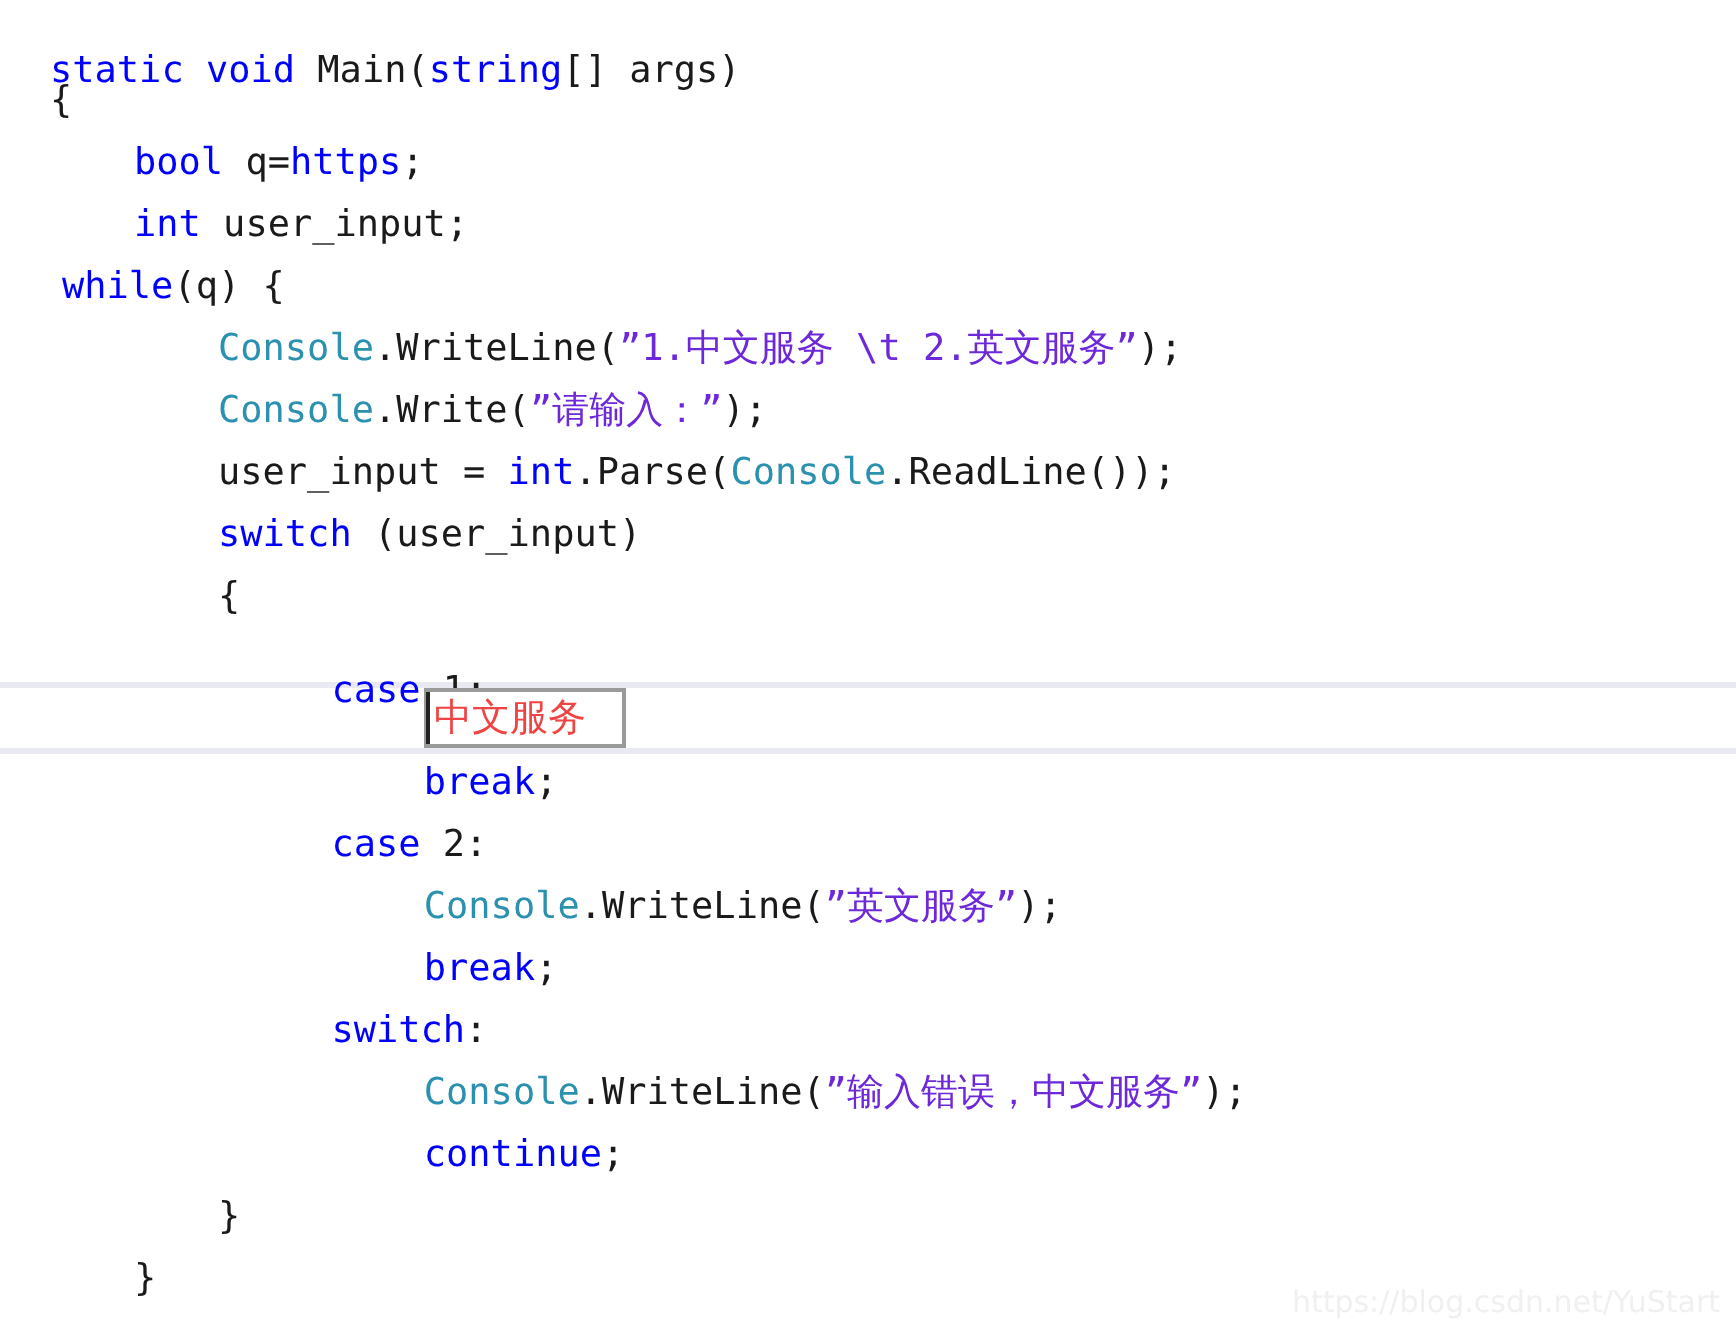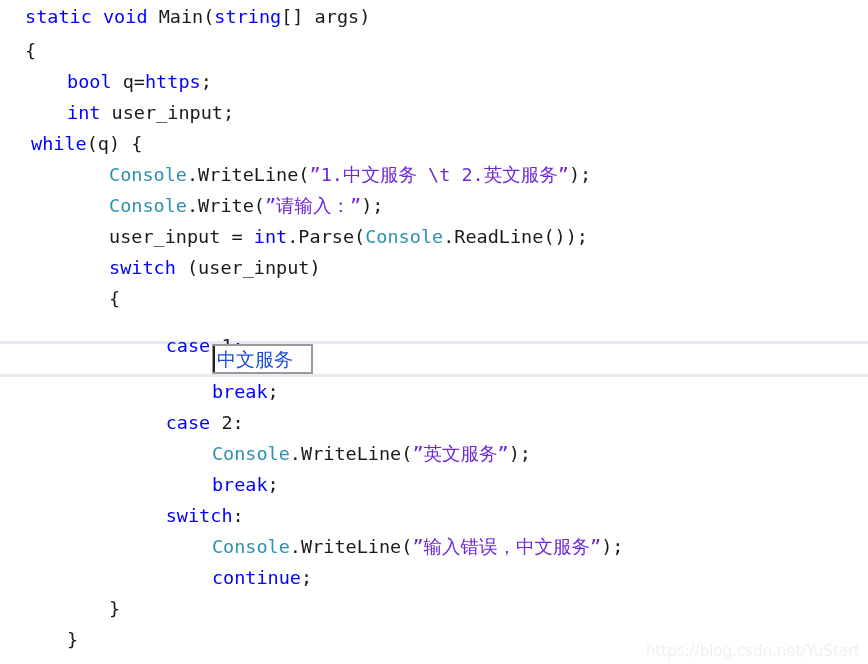--- a/index.html
+++ b/index.html
@@ -59,21 +59,21 @@
     border-bottom: 3px solid #e9e9f2;
     z-index: 0;
   }
 
   
   #inline-edit-box {
     position: absolute;
     box-sizing: border-box;
     border: 2px solid #9a9a9a;
     background: #ffffff;
-    color: #1d4ed8;
+    color: #ef4444;
     font-family: "DejaVu Sans", "Liberation Sans", sans-serif;
     font-size: 19px;
     line-height: 26px;
     padding: 0 1px 0 3px;
     white-space: pre;
     z-index: 5;
   }
 
   #inline-edit-caret {
     position: absolute;
@@ -95,21 +95,21 @@
   }
 </style>
 </head>
 <body>
 
 <div id="code-editor">
 
   <div id="current-line-highlight" style="top: 341px; height: 36px;"></div>
 
   <div id="code-lines">
-      <div class="code-line" style="top: 1px;"><span class="code-text" style="margin-left: 25px;"><span class="kw">static</span><span class="plain"> </span><span class="kw">void</span><span class="plain"> Main(</span><span class="type">string</span><span class="plain">[] args)</span></span></div>
+      <div class="code-line" style="top: 20px;"><span class="code-text" style="margin-left: 25px;"><span class="kw">static</span><span class="plain"> </span><span class="kw">void</span><span class="plain"> Main(</span><span class="type">string</span><span class="plain">[] args)</span></span></div>
       <div class="code-line" style="top: 35px;"><span class="code-text" style="margin-left: 25px;"><span class="plain">{</span></span></div>
       <div class="code-line" style="top: 66px;"><span class="code-text" style="margin-left: 67px;"><span class="type">bool</span><span class="plain"> q=</span><span class="kw">https</span><span class="plain">;</span></span></div>
       <div class="code-line" style="top: 97px;"><span class="code-text" style="margin-left: 67px;"><span class="type">int</span><span class="plain"> user_input;</span></span></div>
       <div class="code-line" style="top: 128px;"><span class="code-text" style="margin-left: 31px;"><span class="kw">while</span><span class="plain">(q) {</span></span></div>
       <div class="code-line" style="top: 159px;"><span class="code-text" style="margin-left: 109px;"><span class="cls">Console</span><span class="plain">.WriteLine(</span><span class="str">”1.中文服务 \t 2.英文服务”</span><span class="plain">);</span></span></div>
       <div class="code-line" style="top: 190px;"><span class="code-text" style="margin-left: 109px;"><span class="cls">Console</span><span class="plain">.Write(</span><span class="str">”请输入：”</span><span class="plain">);</span></span></div>
       <div class="code-line" style="top: 221px;"><span class="code-text" style="margin-left: 109px;"><span class="plain">user_input = </span><span class="type">int</span><span class="plain">.Parse(</span><span class="cls">Console</span><span class="plain">.ReadLine());</span></span></div>
       <div class="code-line" style="top: 252px;"><span class="code-text" style="margin-left: 109px;"><span class="kw">switch</span><span class="plain"> (user_input)</span></span></div>
       <div class="code-line" style="top: 283px;"><span class="code-text" style="margin-left: 109px;"><span class="plain">{</span></span></div>
       <div class="code-line" style="top: 314px; margin-top: 16px;"><span class="code-text" style="margin-left: 165.7px;"><span class="kw">case</span><span class="plain"> 1:</span></span></div>

